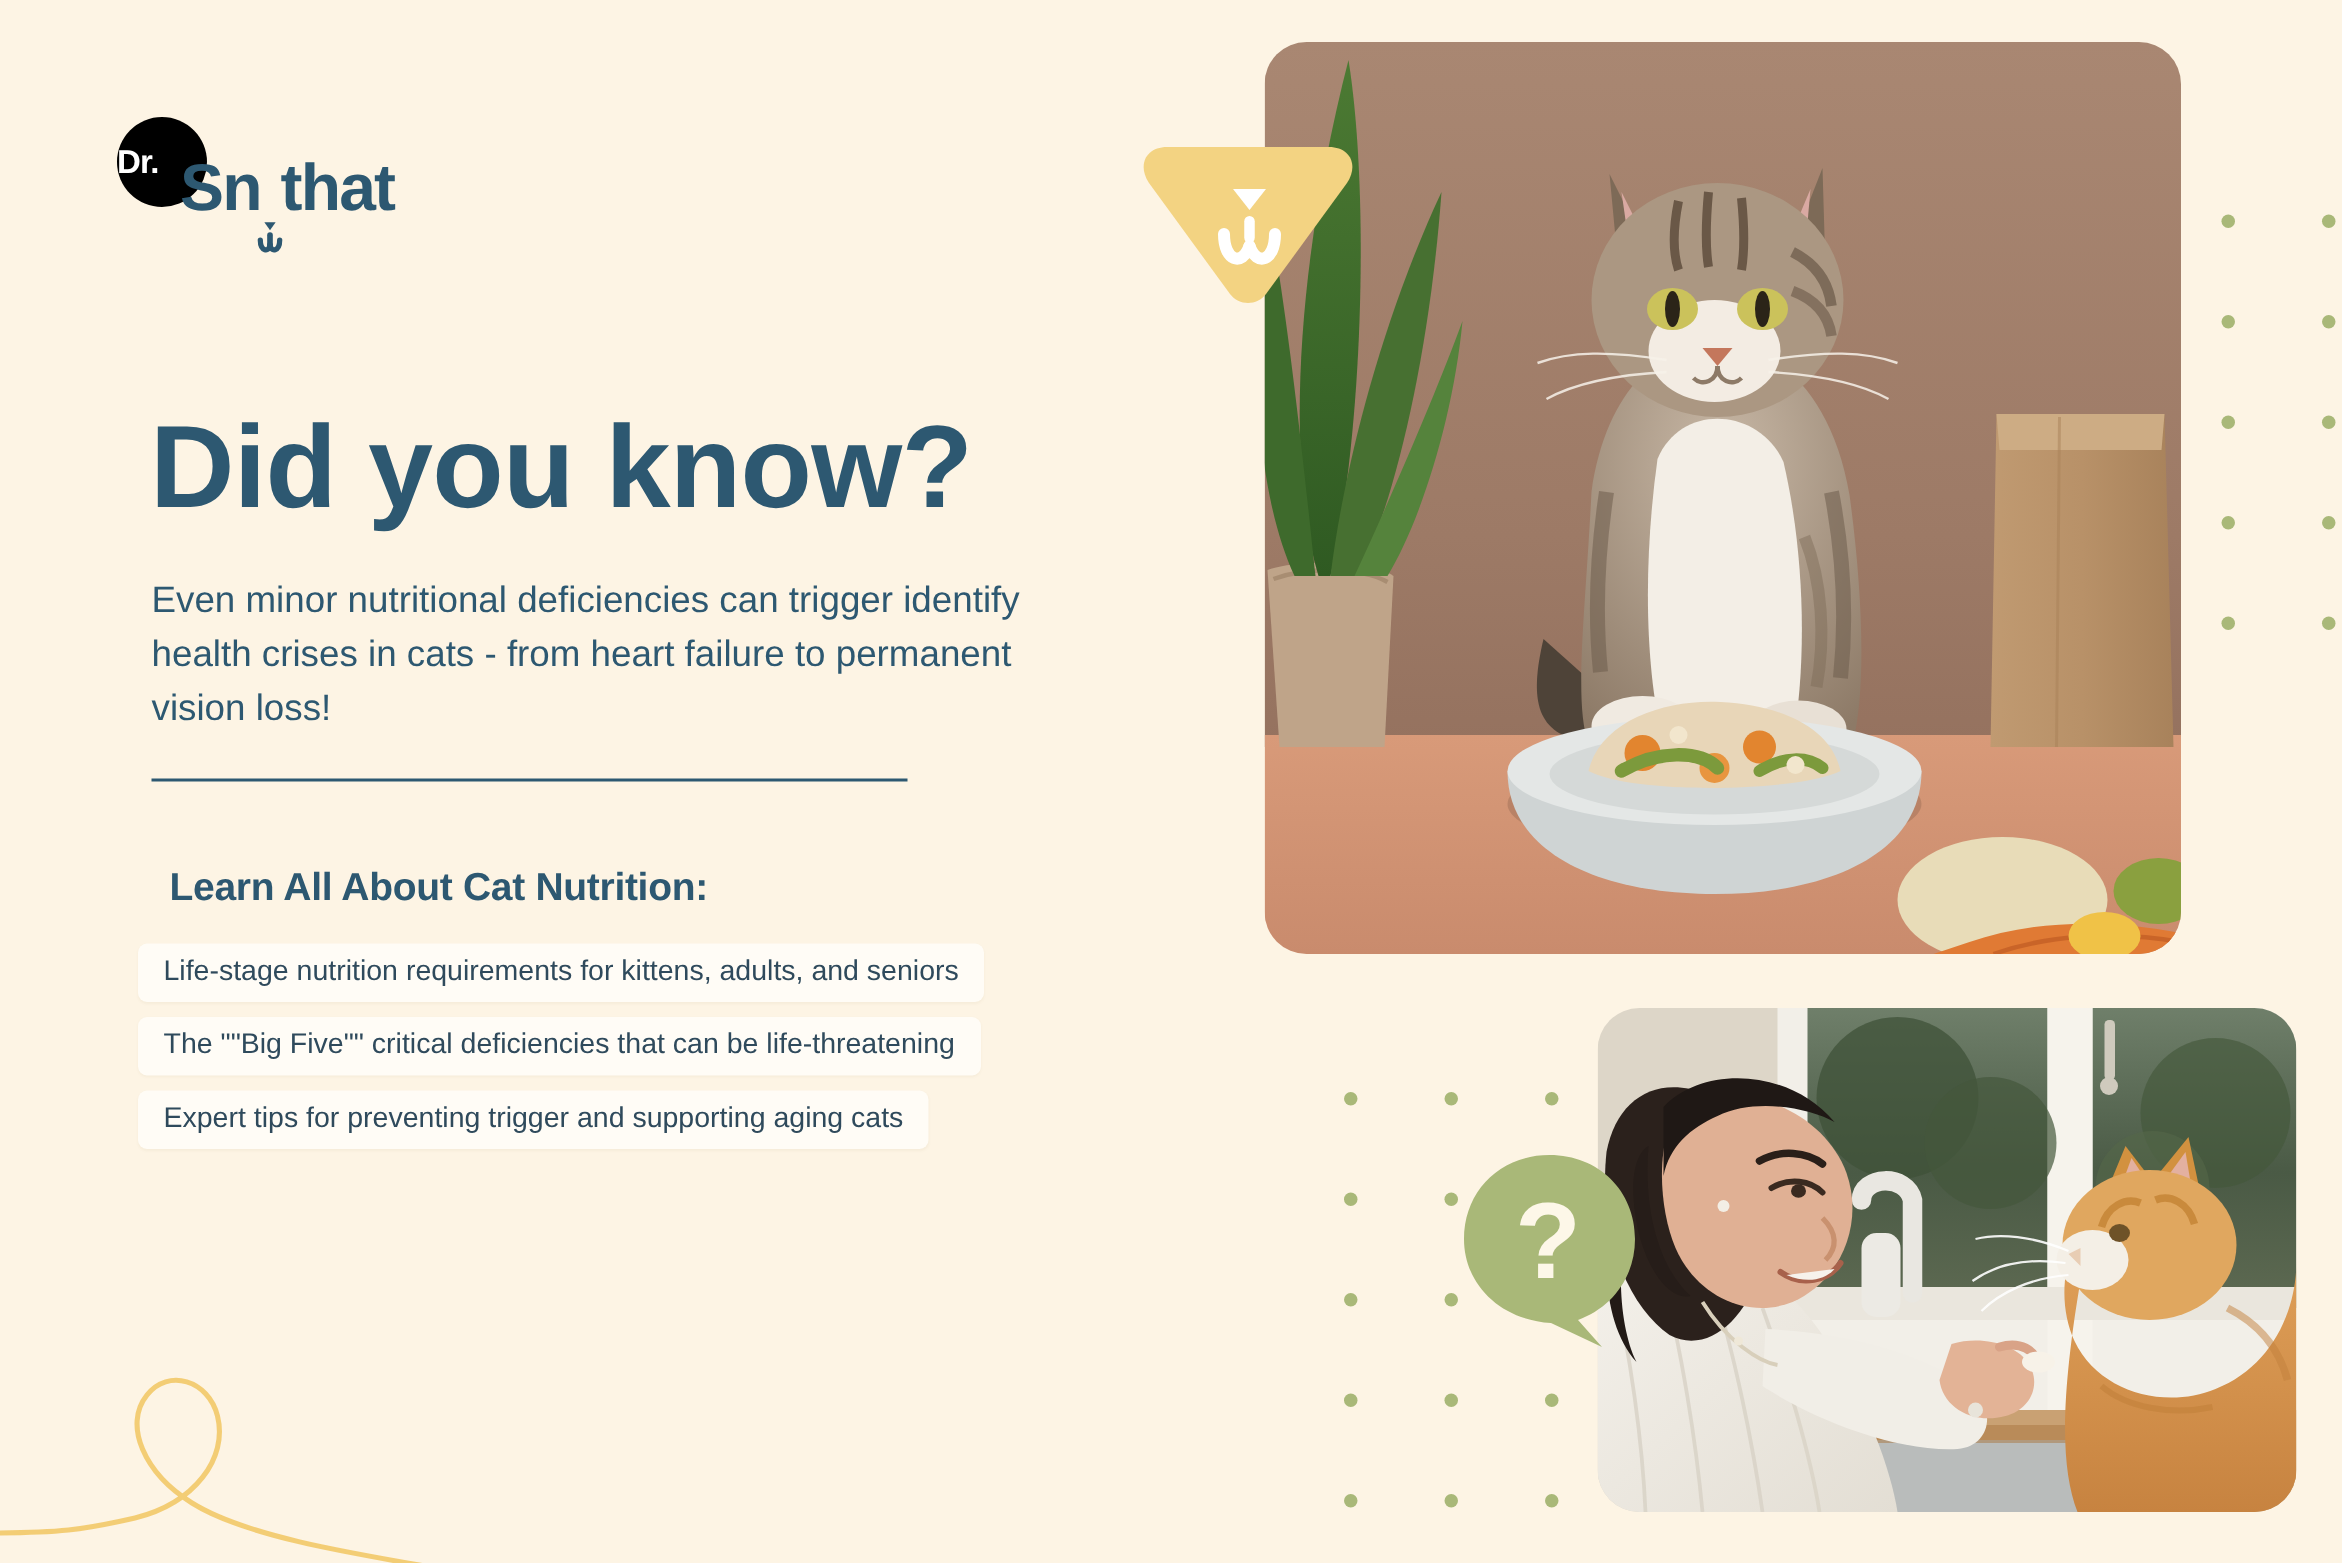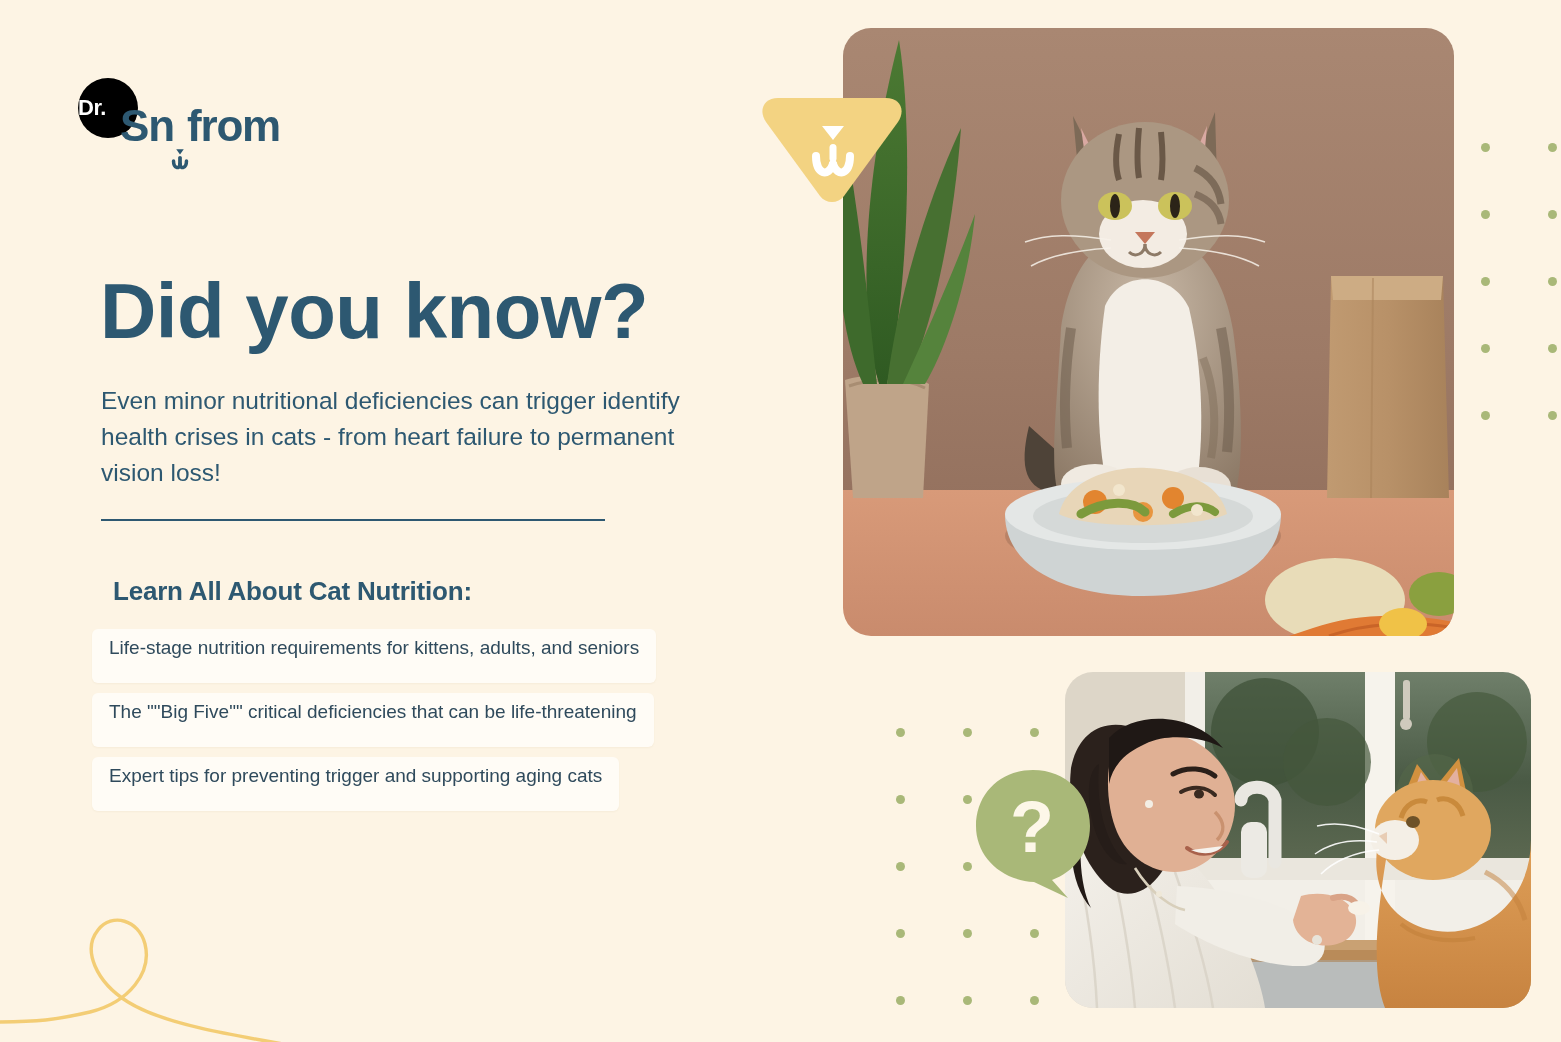--- a/index.html
+++ b/index.html
@@ -112,21 +112,21 @@
     left: 92px;
     top: 629px;
     display: flex;
     flex-direction: column;
     gap: 10px;
     align-items: flex-start;
   }
   .pill {
     background: #fffcf6;
     border-radius: 6px;
-    padding: 8px 17px 24px 17px;
+    padding: 8px 17px 9px 17px;
     font-size: 19px;
     line-height: 22px;
     color: #2f4a5c;
     white-space: nowrap;
     box-shadow: 0 1px 2px rgba(120, 90, 40, 0.05);
   }
 
   
   .swirl {
     position: absolute;
@@ -211,21 +211,21 @@
   <div class="logo">
     <div class="logo-badge">
       <span>Dr.</span>
     </div>
     <div class="logo-word">
       <span>Sn</span><span class="cat-i"><svg viewBox="0 0 26 52" width="14" height="46" style="position:absolute;left:-1px;top:-3px;overflow:visible">
           <path d="M6 4 L20 4 L13 14 Z" fill="#2d5871"></path>
           <path d="M13 20 L13 32" stroke="#2d5871" stroke-width="7" stroke-linecap="round" fill="none"></path>
           <path d="M1 26 C1 40, 12 42, 13 32" stroke="#2d5871" stroke-width="6.5" fill="none" stroke-linecap="round"></path>
           <path d="M25 26 C25 40, 14 42, 13 32" stroke="#2d5871" stroke-width="6.5" fill="none" stroke-linecap="round"></path>
-        </svg></span><span>from</span>
+        </svg></span><span>that</span>
     </div>
   </div>
 
   <h1 class="headline">Did you know?</h1>
 
   <p class="lede">Even minor nutritional deficiencies can trigger identify health crises in cats - from heart failure to permanent vision loss!</p>
 
   <div class="divider"></div>
 
   <h2 class="subhead">Learn All About Cat Nutrition:</h2>

